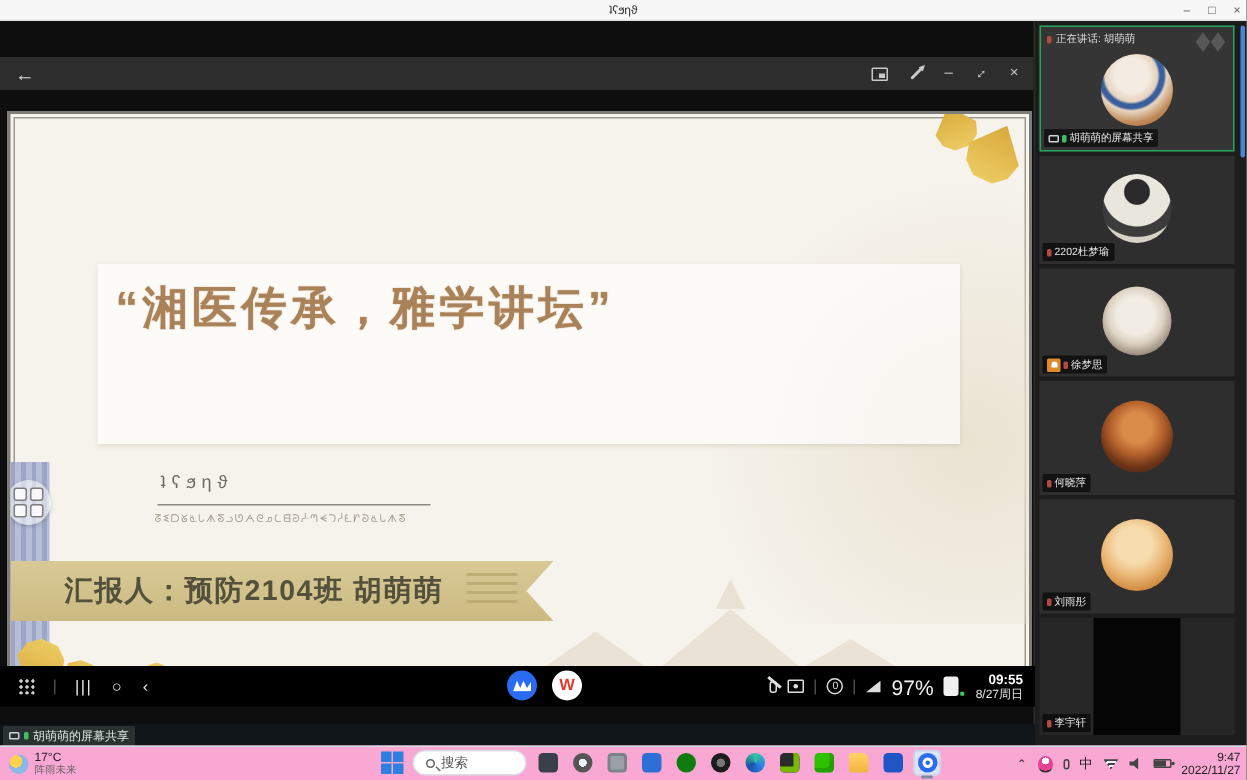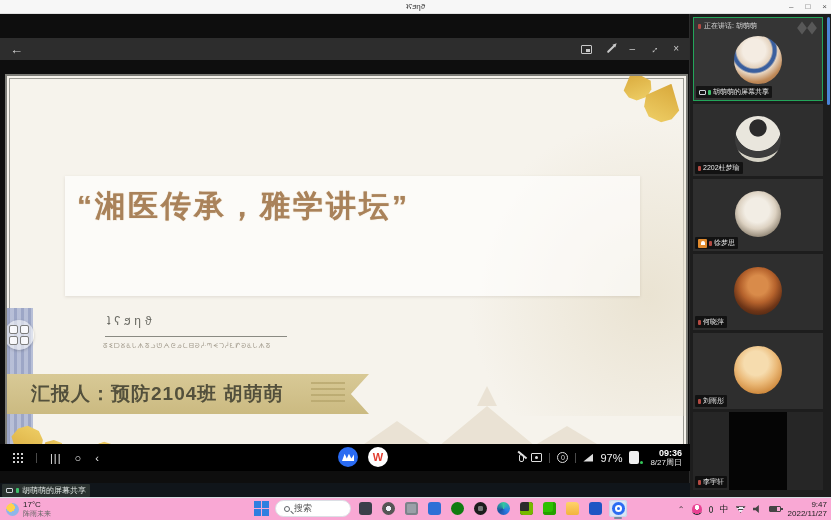--- a/index.html
+++ b/index.html
@@ -31,21 +31,21 @@
   .slide { position:absolute; left:5px; top:60px; width:683px; height:384px; background:#f6f3ec; border:2px solid #7d7d78; box-shadow:inset 0 0 0 2px #f6f3ec, inset 0 0 0 3px #9a9a93; overflow:hidden; }
   .slide-mountain { position:absolute; right:-40px; top:40px; width:260px; height:300px; background:radial-gradient(ellipse at 70% 60%, #eae3d2 0%, rgba(246,243,236,0) 70%); }
   .slide-roofs { position:absolute; left:300px; bottom:0; width:330px; height:90px; opacity:.18; }
   .pillar { position:absolute; left:0; top:232px; width:26px; height:152px; background:repeating-linear-gradient(90deg,#98a2c4 0 3px,#b4bcd6 3px 7px); opacity:.95; }
   .title-card { position:absolute; left:58px; top:100px; width:575px; height:120px; background:rgba(255,255,255,.65); box-shadow:0 1px 3px rgba(120,110,90,.18); }
   .slide-title { position:absolute; left:70px; top:104px; width:600px; font-size:30px; line-height:52px; font-weight:bold; letter-spacing:3px; color:#a9825a; text-shadow:0 0 1px #c9a87e; }
   .script-sig { position:absolute; left:100px; top:238px; font-size:12px; color:#6b6b64; letter-spacing:4px; }
   .script-line { position:absolute; left:98px; top:260px; width:182px; height:1px; background:#8a8a82; }
   .script-sub { position:absolute; left:96px; top:266px; font-size:7px; color:#a39c8e; letter-spacing:1px; }
   .banner { position:absolute; left:0px; top:298px; width:362px; height:40px; background:linear-gradient(180deg,#d8c996 0%, #cbba81 100%); clip-path:polygon(0 0,100% 0,95% 50%,100% 100%,0 100%); display:flex; align-items:center; box-shadow:0 2px 3px rgba(90,80,50,.25); }
-  .banner span { padding-left:24px; font-size:19px; font-weight:bold; color:#53503c; letter-spacing:1px; }
+  .banner span { padding-left:36px; font-size:19px; font-weight:bold; color:#53503c; letter-spacing:1px; }
   .banner-lines { position:absolute; right:24px; top:8px; width:34px; height:24px; background:repeating-linear-gradient(180deg,#b4a369 0 2px,transparent 2px 6px); opacity:.7; }
   .leaf { position:absolute; background:linear-gradient(180deg,#eccb62,#d9a93c); clip-path:polygon(50% 100%,2% 48%,10% 20%,32% 2%,68% 2%,90% 20%,98% 48%); }
   .grid-btn { position:absolute; left:-3px; top:244px; width:30px; height:30px; border-radius:50%; background:rgba(255,255,255,.55); box-shadow:0 1px 3px rgba(0,0,0,.2); display:grid; grid-template-columns:9px 9px; grid-template-rows:9px 9px; gap:2px; place-content:center; }
   .grid-btn i { border:1.5px solid #7d7d7d; border-radius:2px; background:rgba(255,255,255,.8); }
 
   
   .android-bar { position:absolute; left:0; top:430px; width:690px; height:27px; background:#000; display:flex; align-items:center; color:#fff; }
   .an-left { display:flex; align-items:center; gap:13px; padding-left:12px; }
   .dots9 { width:11px; height:11px; background-image:radial-gradient(#cfcfcf 1px, transparent 1.2px); background-size:4px 4px; }
   .an-sep { width:1px; height:10px; background:#4a4a4a; }
@@ -58,21 +58,21 @@
   .wps-w { color:#e23c2f; font-size:11px; font-weight:bold; }
   .an-right { position:absolute; right:8px; top:0; height:27px; display:flex; align-items:center; gap:7px; }
   .mic-off { position:relative; width:5px; height:8px; border:1px solid #dedede; border-radius:2px; }
   .mic-off::after { content:''; position:absolute; left:-3px; top:-1px; width:11px; height:1.5px; background:#dedede; transform:rotate(40deg); transform-origin:center; }
   .cast { width:11px; height:9px; border:1px solid #dedede; border-radius:1px; position:relative; }
   .cast::after { content:''; position:absolute; left:3px; top:2px; width:3px; height:3px; background:#dedede; border-radius:50%; }
   .rec0 { width:11px; height:11px; border:1px solid #dedede; border-radius:50%; font-size:7px; display:flex; align-items:center; justify-content:center; color:#dedede; }
   .sig { width:10px; height:8px; background:#dedede; clip-path:polygon(0 100%,100% 0,100% 100%); }
   .an-batt { width:10px; height:13px; background:#f0f0f0; border-radius:2px; position:relative; }
   .an-batt::after { content:''; position:absolute; right:-4px; bottom:0; width:3px; height:3px; background:#35c759; border-radius:50%; }
-  .an-pct { font-size:11px; color:#f0f0f0; }
+  .an-pct { font-size:14px; color:#f0f0f0; }
   .an-clock { text-align:right; color:#fff; line-height:10px; padding-left:4px; }
   .an-clock .t { font-size:9px; font-weight:bold; }
   .an-clock .d { font-size:8px; color:#e8e8e8; }
 
   
   .sidebar { position:absolute; left:690px; top:0; width:141px; height:483px; background:#1d1d1d; padding:3px 6px 0 3px; }
   .tile { position:relative; width:130px; background:#2e2e2e; margin-bottom:3px; overflow:hidden; }
   .tile-active { border:1px solid #23a55a; background:#353535; }
   .avatar { position:absolute; left:50%; transform:translateX(-50%); border-radius:50%; }
   .t-label { position:absolute; left:2px; bottom:2px; display:flex; align-items:center; gap:2px; background:rgba(0,0,0,.6); padding:1px 3px; border-radius:1px; }
@@ -209,21 +209,21 @@
       <div class="an-right">
         <span class="mic-off"></span>
         <span class="cast"></span>
         <span class="an-sep"></span>
         <span class="rec0">0</span>
         <span class="an-sep"></span>
         <span class="sig"></span>
         <span class="an-pct">97%</span>
         <span class="an-batt"></span>
         <div class="an-clock">
-          <div class="t">09:36</div>
+          <div class="t">09:55</div>
           <div class="d">8/27周日</div>
         </div>
       </div>
     </div>
   </div>
 
   <div class="sidebar">
 
     <div class="tile tile-active" style="height:84px;">
       <div class="speak-row">

